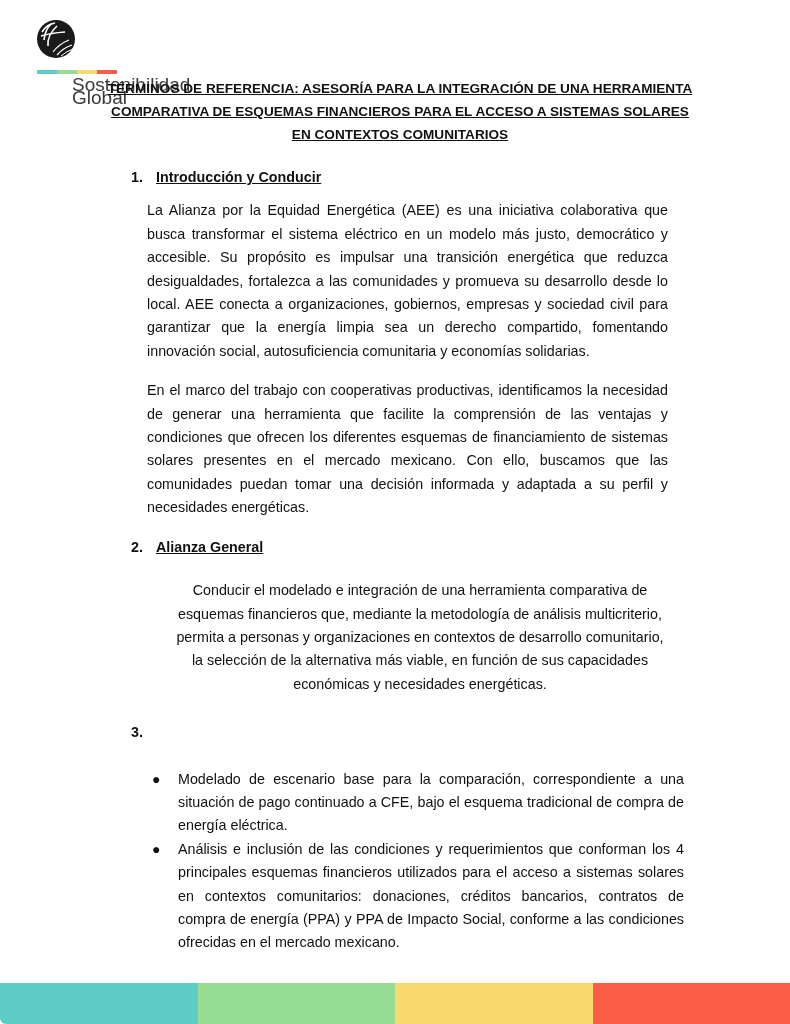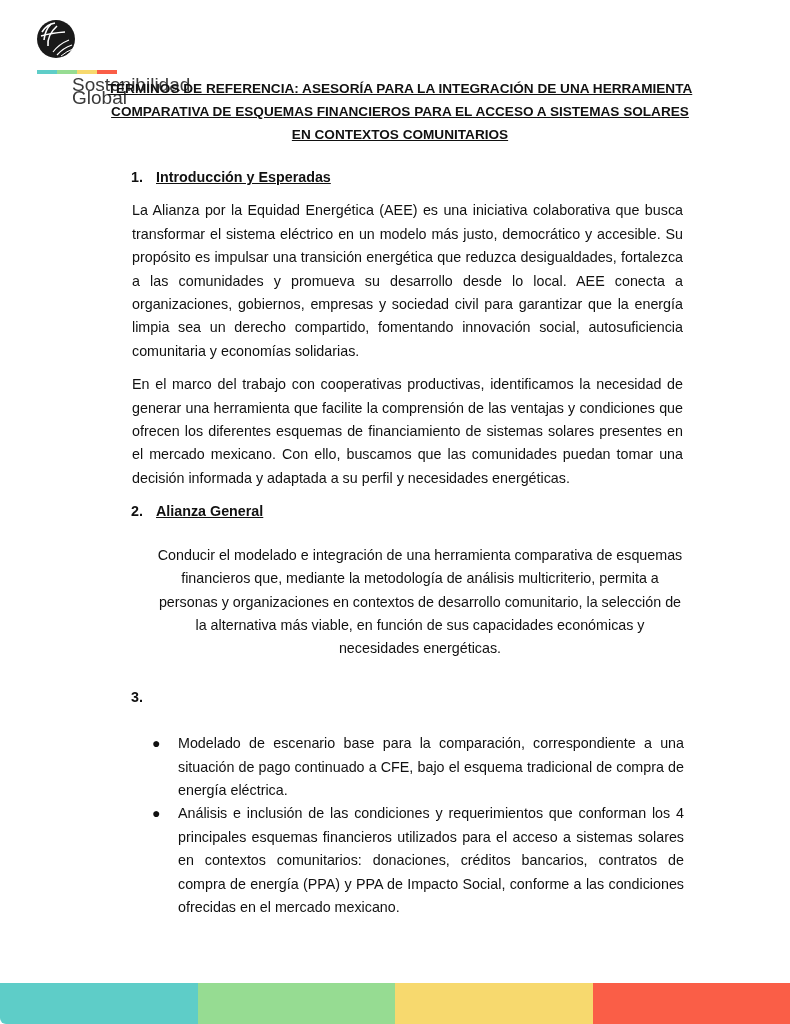--- a/index.html
+++ b/index.html
@@ -19,21 +19,21 @@
   .title {
     position: absolute; left: 100px; top: 77px; width: 600px; text-align: center;
     font-family: "Liberation Sans", sans-serif; font-weight: bold; font-size: 13.6px;
     line-height: 23px; text-decoration: underline; color: #111;
   }
   .content { position: absolute; left: 131px; top: 166px; width: 553px;
     font-size: 14.3px; line-height: 23.4px; }
   .heading { font-weight: bold; display: flex; margin: 0; }
   .heading .num { width: 25px; }
   .heading .txt { text-decoration: underline; }
-  p { margin: 1px; text-align: justify; }
+  p { margin: 16px; text-align: justify; }
   .intro-p1 { margin-top: 10px; }
   .intro-p2 { margin-top: 10px; }
   .h2 { margin-top: 10px; }
   .obj { margin-top: 20px; padding-left: 25px; text-align: center; }
   .h3 { margin-top: 25px; }
   ul { list-style: none; margin: 23px 0 0 0; padding: 0 0 0 47px; }
   li { position: relative; text-align: justify; }
   li .bullet { position: absolute; left: -26px; top: 0; font-size: 14px; }
   .footer-bar { position: absolute; left: 0; top: 983px; width: 790px; height: 41px; display: flex;
     border-bottom-left-radius: 6px; overflow: hidden; }
@@ -63,21 +63,21 @@
     <div>Sostenibilidad</div>
     <div>Global</div>
   </div>
 </div>
 
 <div class="title">TÉRMINOS DE REFERENCIA: ASESORÍA PARA LA INTEGRACIÓN DE UNA HERRAMIENTA COMPARATIVA DE ESQUEMAS FINANCIEROS PARA EL ACCESO A SISTEMAS SOLARES EN CONTEXTOS COMUNITARIOS</div>
 
 <div class="content">
   <div class="heading">
     <span class="num">1.</span>
-    <span class="txt">Introducción y Esperadas</span>
+    <span class="txt">Introducción y Conducir</span>
   </div>
   <p class="intro-p1">La Alianza por la Equidad Energética (AEE) es una iniciativa colaborativa que busca transformar el sistema eléctrico en un modelo más justo, democrático y accesible. Su propósito es impulsar una transición energética que reduzca desigualdades, fortalezca a las comunidades y promueva su desarrollo desde lo local. AEE conecta a organizaciones, gobiernos, empresas y sociedad civil para garantizar que la energía limpia sea un derecho compartido, fomentando innovación social, autosuficiencia comunitaria y economías solidarias.</p>
   <p class="intro-p2">En el marco del trabajo con cooperativas productivas, identificamos la necesidad de generar una herramienta que facilite la comprensión de las ventajas y condiciones que ofrecen los diferentes esquemas de financiamiento de sistemas solares presentes en el mercado mexicano. Con ello, buscamos que las comunidades puedan tomar una decisión informada y adaptada a su perfil y necesidades energéticas.</p>
 
   <div class="heading h2">
     <span class="num">2.</span>
     <span class="txt">Alianza General</span>
   </div>
   <p class="obj">Conducir el modelado e integración de una herramienta comparativa de esquemas financieros que, mediante la metodología de análisis multicriterio, permita a personas y organizaciones en contextos de desarrollo comunitario, la selección de la alternativa más viable, en función de sus capacidades económicas y necesidades energéticas.</p>
 

